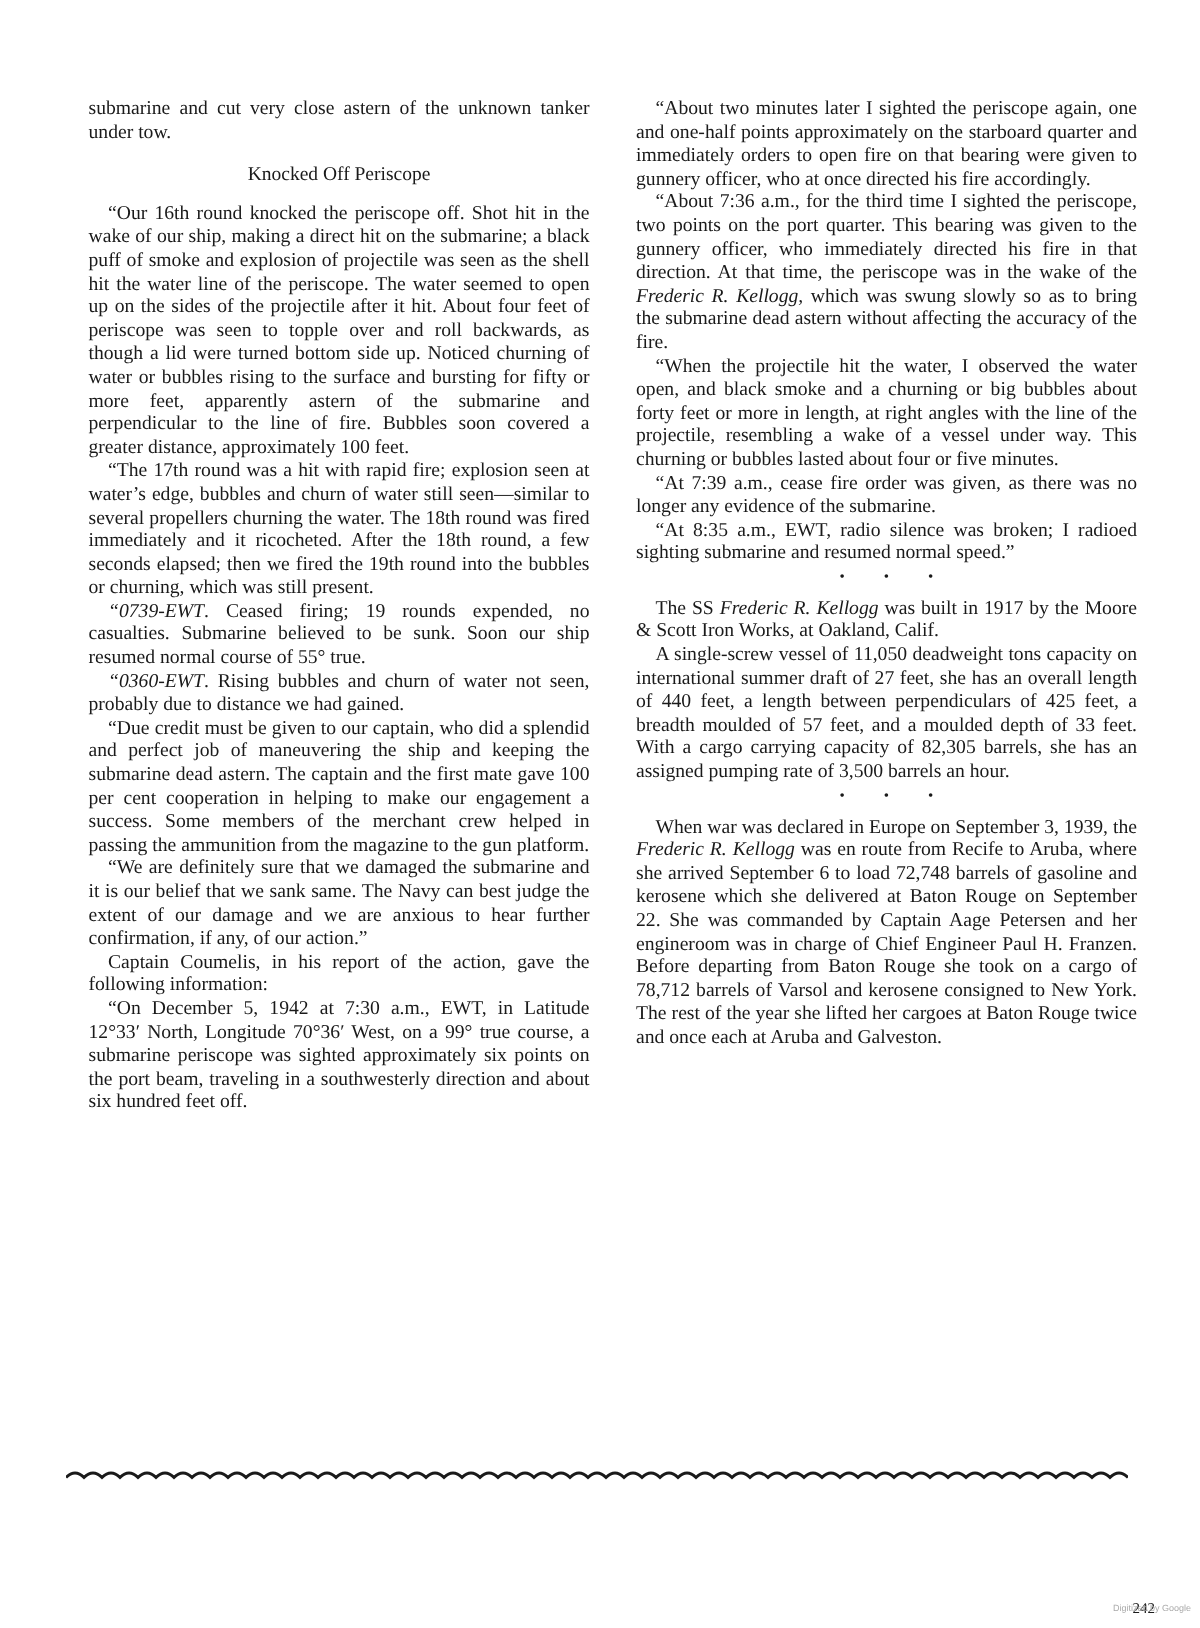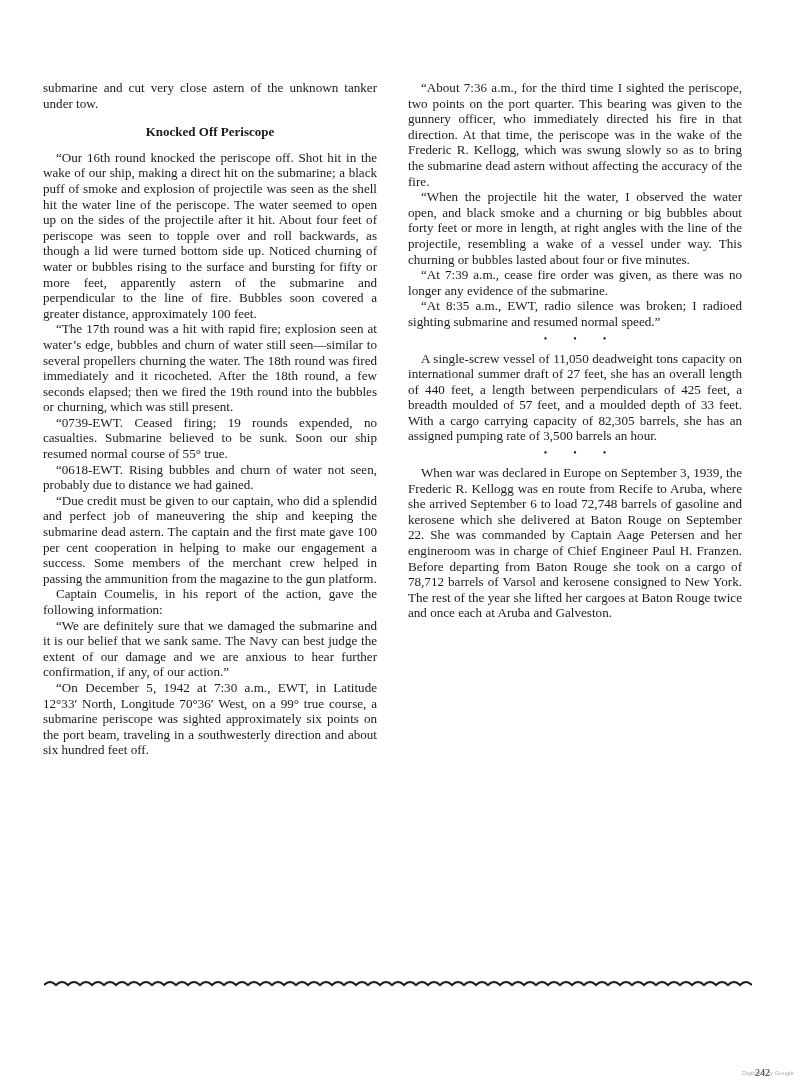--- a/index.html
+++ b/index.html
@@ -1,54 +1,56 @@
 <!DOCTYPE html>
 <html><head>
   <meta charset="utf-8">
   <style>
     html, body { margin: 0; padding: 0; background: #ffffff; }
     body { width: 800px; height: 1085px; position: relative; overflow: hidden;
       font-family: "Liberation Serif", "DejaVu Serif", serif; color: #1a1a1a; }
-    .col { position: absolute; top: 80px; width: 334px; font-size: 13.1px; line-height: 15.6px;
-      text-align: justify; }
+    .col { position: absolute; top: 64px; width: 334px; font-size: 13.1px; line-height: 15.6px;
+      text-align: justify; margin-left: 16px; }
     .col.left { left: 43px; }
     .col.right { left: 408px; }
     .col p { margin: 0; text-indent: 13px; }
     .col p.noindent { text-indent: 0; }
-    .col h3 { margin: 13px 0 10px 0; text-align: center; font-size: 13px; font-weight: bold; }
+    .col h3 { margin: 13px 0 10px 0; text-align: center; font-size: 13px; font-weight: normal; }
     .stars { text-align: center; letter-spacing: 26px; font-size: 10px; line-height: 15px; padding-left: 26px; margin: 1px 0 5px 0; }
-    .it { }
+    .it { font-style: italic; }
     .rule { position: absolute; left: 44px; top: 978px; width: 708px; height: 14px; }
     .pageno { position: absolute; left: 0; width: 770px; top: 1067px; text-align: right;
       font-size: 10px; }
     .digitized { position: absolute; right: 6px; top: 1070px; font-size: 6px; color: #aaaaaa;
       font-family: "Liberation Sans", sans-serif; }
   </style>
 </head>
 <body>
 
 <div class="col left">
   <p class="noindent">submarine and cut very close astern of the unknown tanker under tow.</p>
   <h3>Knocked Off Periscope</h3>
   <p>“Our 16th round knocked the periscope off. Shot hit in the wake of our ship, making a direct hit on the submarine; a black puff of smoke and explosion of projectile was seen as the shell hit the water line of the periscope. The water seemed to open up on the sides of the projectile after it hit. About four feet of periscope was seen to topple over and roll backwards, as though a lid were turned bottom side up. Noticed churning of water or bubbles rising to the surface and bursting for fifty or more feet, apparently astern of the submarine and perpendicular to the line of fire. Bubbles soon covered a greater distance, approximately 100 feet.</p>
   <p>“The 17th round was a hit with rapid fire; explosion seen at water’s edge, bubbles and churn of water still seen—similar to several propellers churning the water. The 18th round was fired immediately and it ricocheted. After the 18th round, a few seconds elapsed; then we fired the 19th round into the bubbles or churning, which was still present.</p>
   <p><span class="it">“0739-EWT</span><span>. Ceased firing; 19 rounds expended, no casualties. Submarine believed to be sunk. Soon our ship resumed normal course of 55° true.</span></p>
-  <p><span class="it">“0618-EWT</span><span>. Rising bubbles and churn of water not seen, probably due to distance we had gained.</span></p>
+  <p><span class="it">“0360-EWT</span><span>. Rising bubbles and churn of water not seen, probably due to distance we had gained.</span></p>
   <p>“Due credit must be given to our captain, who did a splendid and perfect job of maneuvering the ship and keeping the submarine dead astern. The captain and the first mate gave 100 per cent cooperation in helping to make our engagement a success. Some members of the merchant crew helped in passing the ammunition from the magazine to the gun platform.</p>
+  <p>“We are definitely sure that we damaged the submarine and it is our belief that we sank same. The Navy can best judge the extent of our damage and we are anxious to hear further confirmation, if any, of our action.”</p>
   <p>Captain Coumelis, in his report of the action, gave the following information:</p>
-  <p>“We are definitely sure that we damaged the submarine and it is our belief that we sank same. The Navy can best judge the extent of our damage and we are anxious to hear further confirmation, if any, of our action.”</p>
   <p>“On December 5, 1942 at 7:30 a.m., EWT, in Latitude 12°33′ North, Longitude 70°36′ West, on a 99° true course, a submarine periscope was sighted approximately six points on the port beam, traveling in a southwesterly direction and about six hundred feet off.</p>
 </div>
 
 <div class="col right">
+  <p>“About two minutes later I sighted the periscope again, one and one-half points approximately on the starboard quarter and immediately orders to open fire on that bearing were given to gunnery officer, who at once directed his fire accordingly.</p>
   <p><span>“About 7:36 a.m., for the third time I sighted the periscope, two points on the port quarter. This bearing was given to the gunnery officer, who immediately directed his fire in that direction. At that time, the periscope was in the wake of the </span><span class="it">Frederic R. Kellogg,</span><span> which was swung slowly so as to bring the submarine dead astern without affecting the accuracy of the fire.</span></p>
   <p>“When the projectile hit the water, I observed the water open, and black smoke and a churning or big bubbles about forty feet or more in length, at right angles with the line of the projectile, resembling a wake of a vessel under way. This churning or bubbles lasted about four or five minutes.</p>
   <p>“At 7:39 a.m., cease fire order was given, as there was no longer any evidence of the submarine.</p>
   <p>“At 8:35 a.m., EWT, radio silence was broken; I radioed sighting submarine and resumed normal speed.”</p>
   <div class="stars">•••</div>
+  <p><span>The SS </span><span class="it">Frederic R. Kellogg</span><span> was built in 1917 by the Moore &amp; Scott Iron Works, at Oakland, Calif.</span></p>
   <p>A single-screw vessel of 11,050 deadweight tons capacity on international summer draft of 27 feet, she has an overall length of 440 feet, a length between perpendiculars of 425 feet, a breadth moulded of 57 feet, and a moulded depth of 33 feet. With a cargo carrying capacity of 82,305 barrels, she has an assigned pumping rate of 3,500 barrels an hour.</p>
   <div class="stars">•••</div>
   <p><span>When war was declared in Europe on September 3, 1939, the </span><span class="it">Frederic R. Kellogg</span><span> was en route from Recife to Aruba, where she arrived September 6 to load 72,748 barrels of gasoline and kerosene which she delivered at Baton Rouge on September 22. She was commanded by Captain Aage Petersen and her engineroom was in charge of Chief Engineer Paul H. Franzen. Before departing from Baton Rouge she took on a cargo of 78,712 barrels of Varsol and kerosene consigned to New York. The rest of the year she lifted her cargoes at Baton Rouge twice and once each at Aruba and Galveston.</span></p>
 </div>
 
 <svg class="rule" viewBox="0 0 708 14" preserveAspectRatio="none">
   <path id="wave" d="M0 7 Q6 1 12 7 Q18 1 24 7 Q30 1 36 7 Q42 1 48 7 Q54 1 60 7 Q66 1 72 7 Q78 1 84 7 Q90 1 96 7 Q102 1 108 7 Q114 1 120 7 Q126 1 132 7 Q138 1 144 7 Q150 1 156 7 Q162 1 168 7 Q174 1 180 7 Q186 1 192 7 Q198 1 204 7 Q210 1 216 7 Q222 1 228 7 Q234 1 240 7 Q246 1 252 7 Q258 1 264 7 Q270 1 276 7 Q282 1 288 7 Q294 1 300 7 Q306 1 312 7 Q318 1 324 7 Q330 1 336 7 Q342 1 348 7 Q354 1 360 7 Q366 1 372 7 Q378 1 384 7 Q390 1 396 7 Q402 1 408 7 Q414 1 420 7 Q426 1 432 7 Q438 1 444 7 Q450 1 456 7 Q462 1 468 7 Q474 1 480 7 Q486 1 492 7 Q498 1 504 7 Q510 1 516 7 Q522 1 528 7 Q534 1 540 7 Q546 1 552 7 Q558 1 564 7 Q570 1 576 7 Q582 1 588 7 Q594 1 600 7 Q606 1 612 7 Q618 1 624 7 Q630 1 636 7 Q642 1 648 7 Q654 1 660 7 Q666 1 672 7 Q678 1 684 7 Q690 1 696 7 Q702 1 708 7" fill="none" stroke="#1a1a1a" stroke-width="2"></path>
 </svg>
 
 <div class="pageno">242</div>

